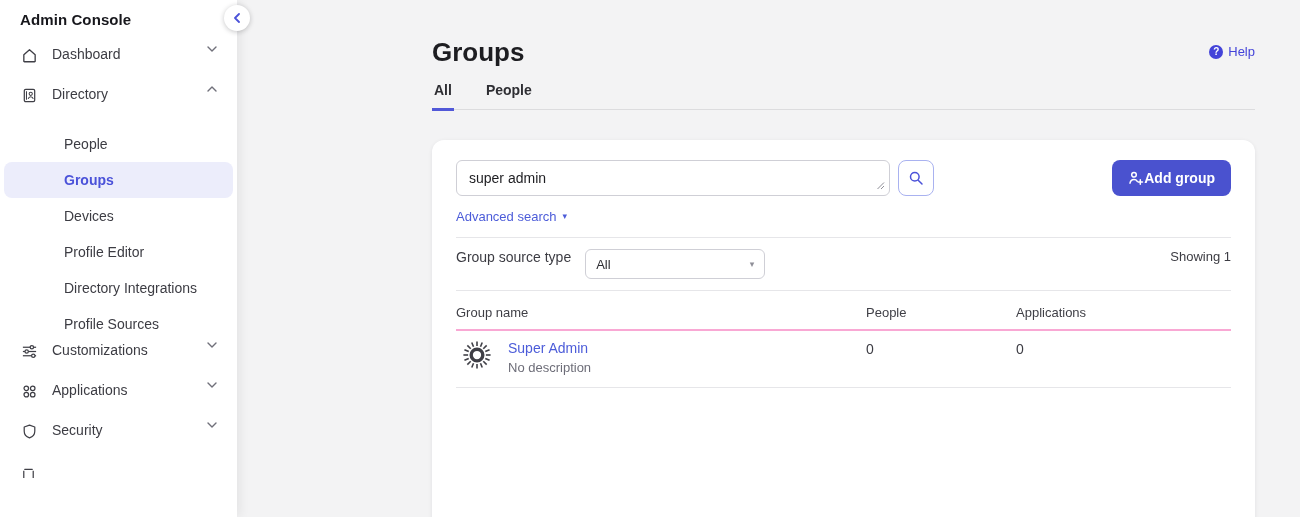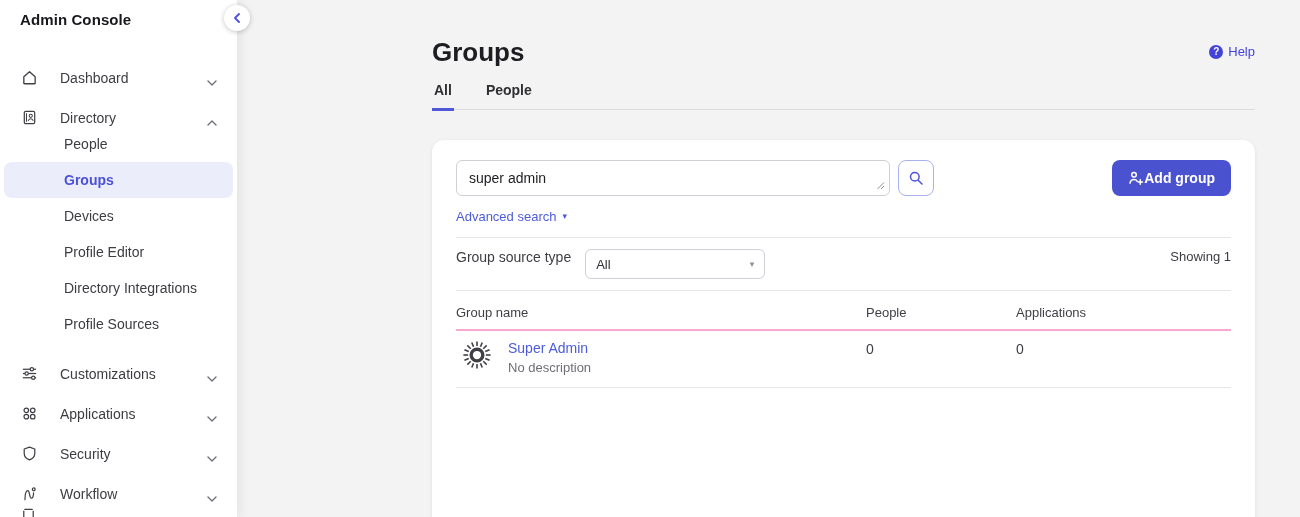--- a/index.html
+++ b/index.html
@@ -7,21 +7,21 @@
   .screen{position:relative;width:1300px;height:517px;overflow:hidden;background:#737373;}
 
   
   .sidebar{position:absolute;left:0;top:0;width:237px;height:517px;background:#ffffff;
            box-shadow:3px 0 10px rgba(29,29,33,.07);z-index:2;}
   .app-title{padding:11px 20px 0 20px;font-size:15px;font-weight:bold;color:#17171c;letter-spacing:.1px;}
   .collapse-btn{position:absolute;right:-13px;top:5px;width:26px;height:26px;border-radius:50%;
                 background:#fff;box-shadow:0 1px 5px rgba(29,29,33,.25);display:flex;align-items:center;
                 justify-content:center;cursor:pointer;z-index:3;}
   .nav{margin-top:18px;}
-  .nav-item{display:flex;align-items:flex-end;height:40px;padding:0 20px;cursor:pointer;gap:8px;}
+  .nav-item{display:flex;align-items:flex-start;height:40px;padding:0 20px;cursor:pointer;}
   .nav-item .ni-icon{width:18px;height:18px;flex:0 0 18px;color:#3f3f46;display:flex;align-items:center;justify-content:center;}
   .nav-item .ni-label{margin-left:14px;font-size:14px;color:#3c3c43;}
   .nav-item .ni-chev{margin-left:auto;color:#70707a;display:flex;align-items:center;}
   .nav-child{display:flex;align-items:center;height:36px;margin:0 4px;padding-left:60px;
              border-radius:8px;font-size:14px;color:#3c3c43;cursor:pointer;}
   .nav-child.selected{background:#ecedfb;color:#4b52d9;font-weight:bold;}
   .nav-partial{display:flex;align-items:flex-start;height:12px;padding:4px 20px 0 20px;overflow:hidden;color:#3f3f46;}
 
   
   .main{position:absolute;left:237px;top:0;width:1063px;height:517px;background:#f3f3f4;}
@@ -181,34 +181,20 @@
             </svg>
         </span>
         <span class="ni-label">Security</span>
         <span class="ni-chev">
           <svg width="10" height="6" viewBox="0 0 10 6">
               <polyline points="1,1 5,5 9,1" fill="none" stroke="currentColor" stroke-width="1.4" stroke-linecap="round" stroke-linejoin="round"></polyline>
             </svg>
         </span>
       </div>
 
-      <div class="nav-item">
-        <span class="ni-icon">
-          <svg width="17" height="17" viewBox="0 0 18 18" fill="none" stroke="currentColor" stroke-width="1.3">
-            <path d="M4.2 15.5c0-5 .6-9.5 3-9.5 2.2 0 1.5 8 3.8 8 1.8 0 2.2-3.2 2.3-5.6" stroke-linecap="round"></path>
-            <circle cx="13.5" cy="4.6" r="1.5"></circle>
-          </svg>
-        </span>
-        <span class="ni-label">Workflow</span>
-        <span class="ni-chev">
-          <svg width="10" height="6" viewBox="0 0 10 6">
-              <polyline points="1,1 5,5 9,1" fill="none" stroke="currentColor" stroke-width="1.4" stroke-linecap="round" stroke-linejoin="round"></polyline>
-            </svg>
-        </span>
-      </div>
 
       <div class="nav-partial">
         <svg width="17" height="17" viewBox="0 0 18 18" fill="none" stroke="currentColor" stroke-width="1.3">
           <path d="M5 3.5h8" stroke-linecap="round"></path>
             <path d="M4 5v10"></path>
             <path d="M14 5v10"></path>
         </svg>
       </div>
     </div>
   </div>

